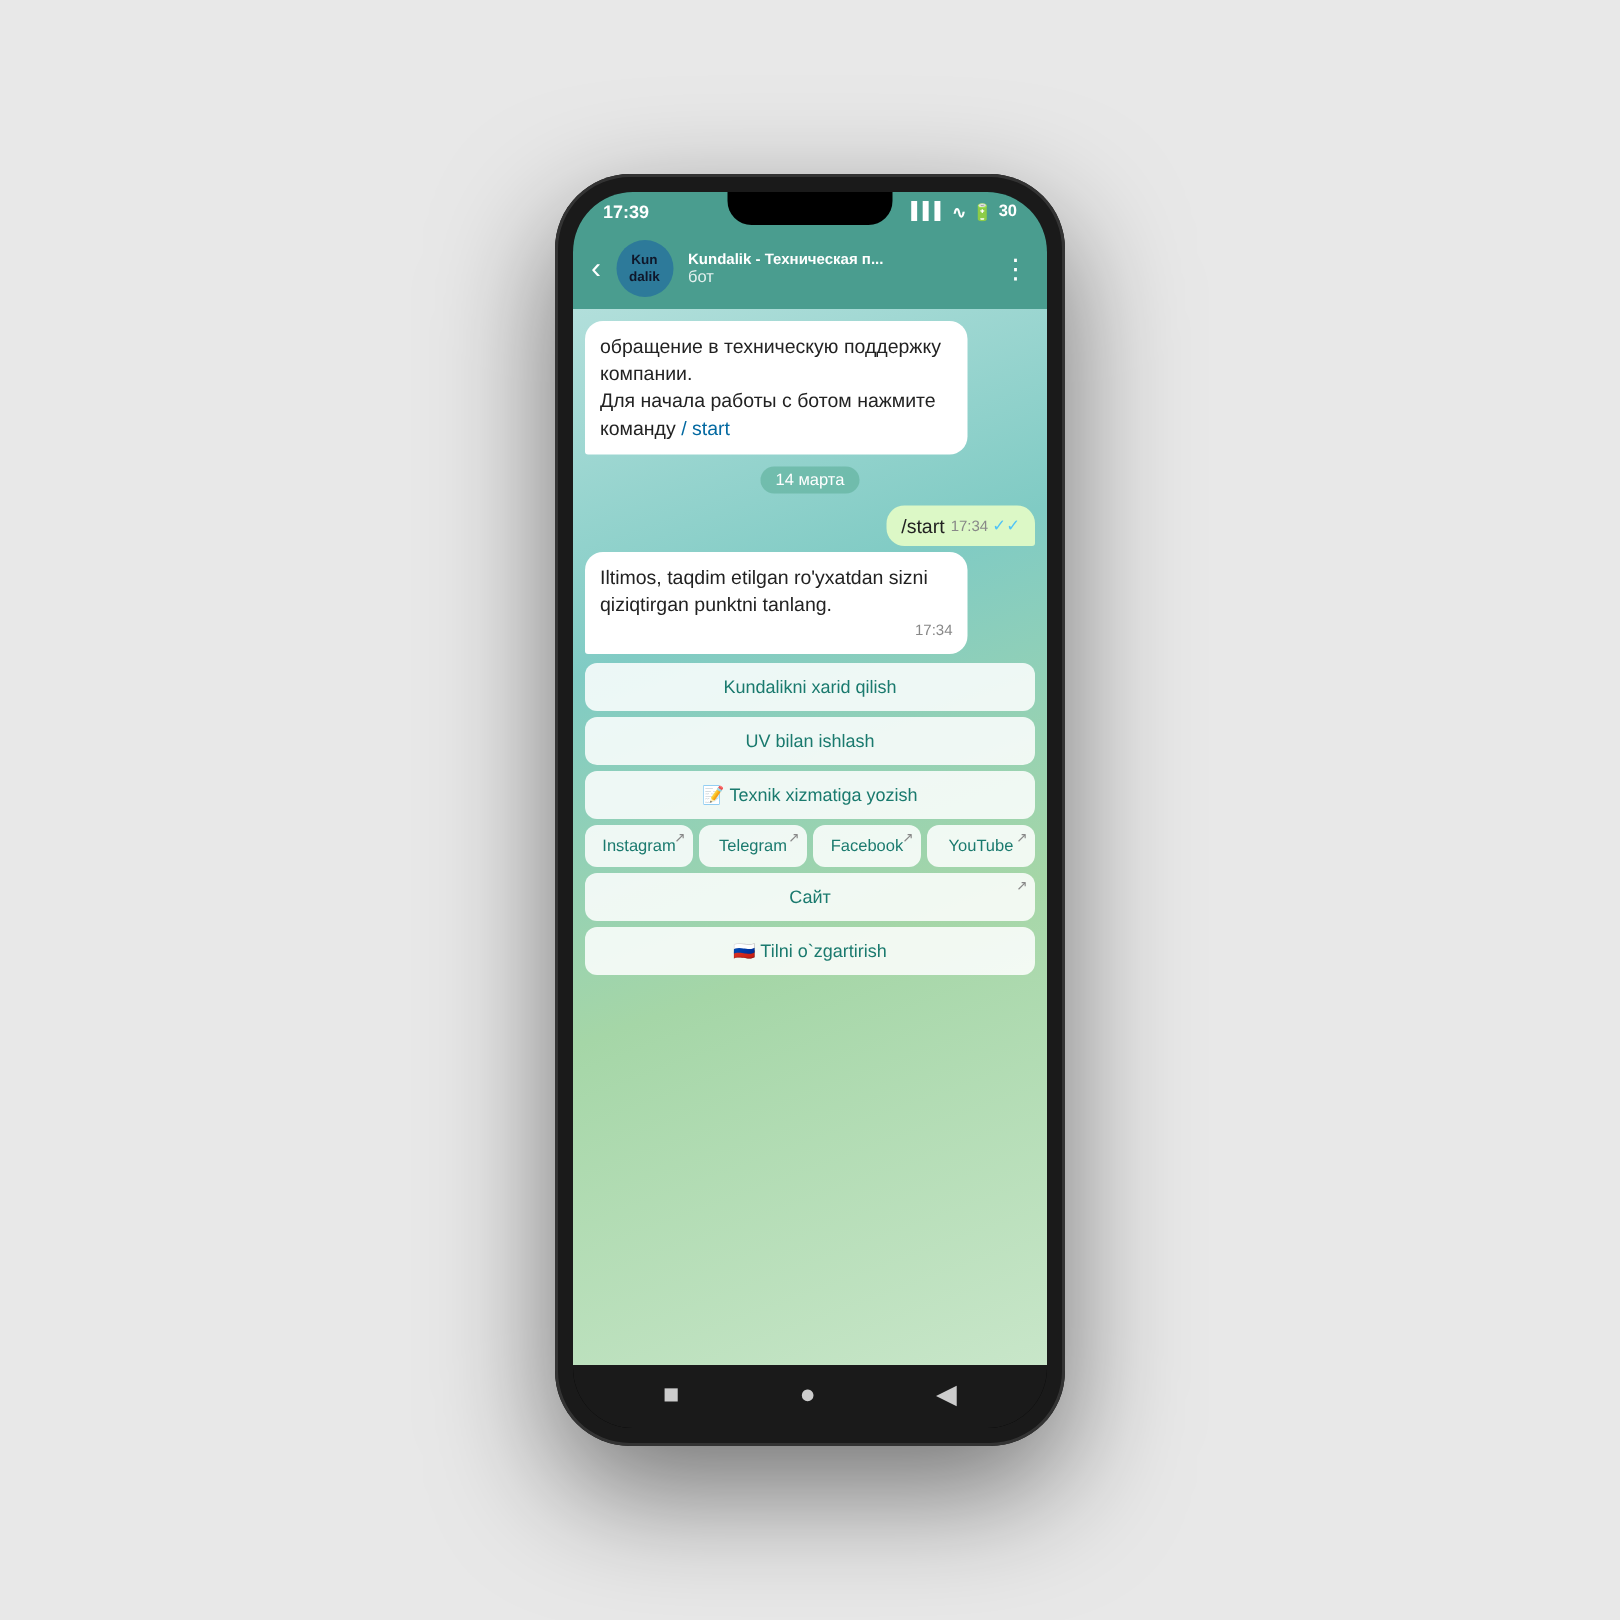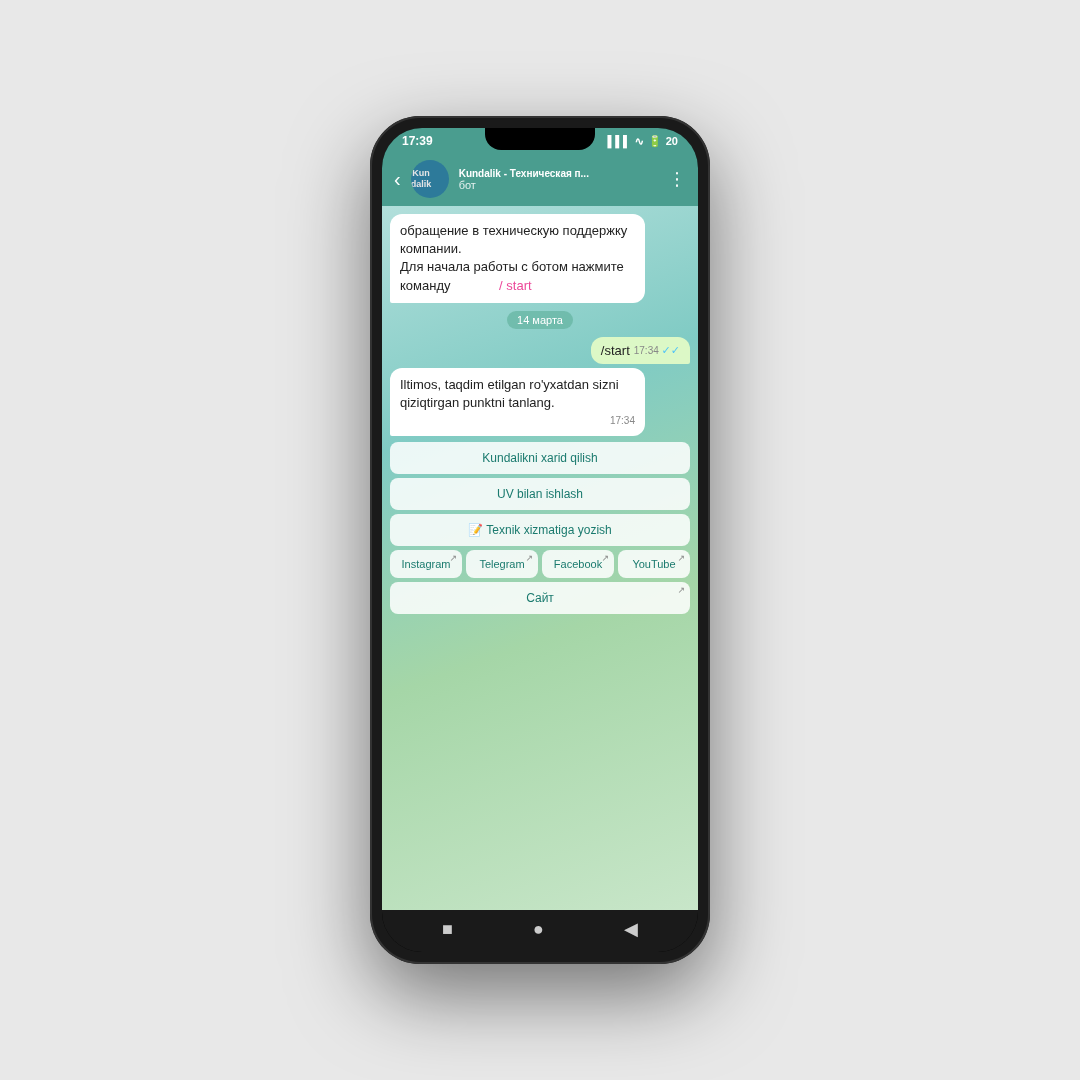--- a/index.html
+++ b/index.html
@@ -83,22 +83,22 @@
       cursor: pointer;
     }
 
     .avatar {
       width: 38px;
       height: 38px;
       background: #2d7a9a;
       border-radius: 50%;
       display: flex;
       align-items: center;
-      justify-content: flex-start;
-      color: #e5e5e5;
+      justify-content: center;
+      color: #0f172a;
       font-size: 12px;
       font-weight: bold;
       flex-shrink: 0;
       overflow: hidden;
     }
 
     .avatar-text {
       font-size: 9px;
       text-align: center;
       line-height: 1.2;
@@ -156,23 +156,22 @@
       border-radius: 12px 12px 12px 2px;
       padding: 8px 10px;
       max-width: 85%;
       align-self: flex-start;
       font-size: 13px;
       color: #222;
       line-height: 1.4;
     }
 
     .msg-incoming a {
-      color: #ec4899;
+      color: #0369a1;
       text-decoration: none;
-      margin-left: 45px;
     }
 
     .msg-time-incoming {
       font-size: 10px;
       color: #888;
       text-align: right;
       margin-top: 2px;
     }
 
     
@@ -322,21 +321,21 @@
 <div class="phone-outer">
   <div class="phone-inner">
 
     <div class="status-bar">
       <div class="notch"></div>
       <span>17:39</span>
       <div class="status-right">
         <span>▌▌▌</span>
         <span>∿</span>
         <span>🔋</span>
-        <span>20</span>
+        <span>30</span>
       </div>
     </div>
 
     <div class="chat-header">
       <span class="back-arrow">‹</span>
       <div class="avatar">
         <div class="avatar-text">Kun<br>dalik</div>
       </div>
       <div class="chat-info">
         <div class="chat-name">Kundalik - Техническая п...</div>
@@ -391,20 +390,21 @@
               <span class="link-icon">↗</span>
               <span>YouTube</span>
             </button>
           </div>
 
           <button class="bot-btn">
             <span class="link-icon">↗</span>
             <span>Сайт</span>
           </button>
 
+          <button class="bot-btn">🇷🇺 Tilni o`zgartirish</button>
 
         </div>
 
       </div>
     </div>
 
 
     <div class="home-bar-area">
       <span class="nav-icon">■</span>
       <span class="nav-icon">●</span>

